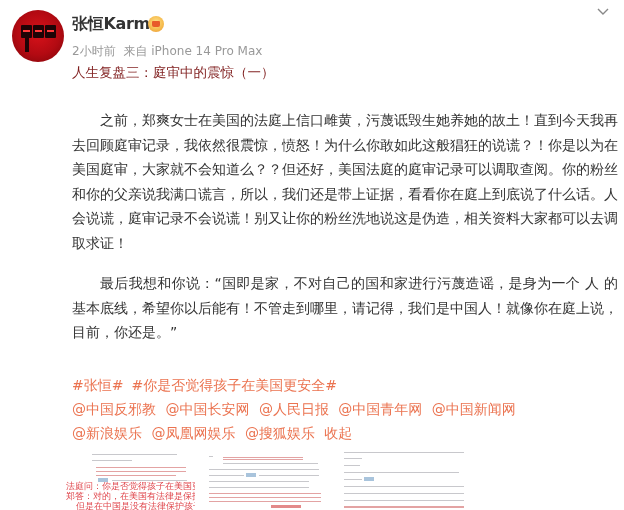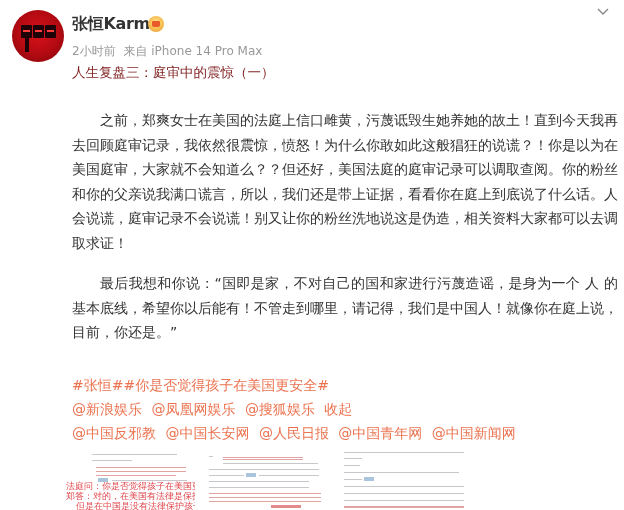--- a/index.html
+++ b/index.html
@@ -67,34 +67,34 @@
   <polyline points="2,3 7,8 12,3" fill="none" stroke="#888" stroke-width="1.4"></polyline>
 </svg>
 
 <div class="post-title">人生复盘三：庭审中的震惊（一）</div>
 
 <div class="para p1">之前，郑爽女士在美国的法庭上信口雌黄，污蔑诋毁生她养她的故土！直到今天我再去回顾庭审记录，我依然很震惊，愤怒！为什么你敢如此这般猖狂的说谎？！你是以为在美国庭审，大家就不会知道么？？但还好，美国法庭的庭审记录可以调取查阅。你的粉丝和你的父亲说我满口谎言，所以，我们还是带上证据，看看你在庭上到底说了什么话。人会说谎，庭审记录不会说谎！别又让你的粉丝洗地说这是伪造，相关资料大家都可以去调取求证！</div>
 <div class="para p2">最后我想和你说：“国即是家，不对自己的国和家进行污蔑造谣，是身为一个 人 的基本底线，希望你以后能有！不管走到哪里，请记得，我们是中国人！就像你在庭上说，目前，你还是。”</div>
 
 <div class="tags">
   <div class="row">
-    <a style="margin-right:0">#张恒#</a><a>#你是否觉得孩子在美国更安全#</a>
-  </div>
-  <div class="row">
-    <a>@新浪娱乐</a>
-    <a>@凤凰网娱乐</a>
-    <a>@搜狐娱乐</a>
-    <a>收起</a>
+    <a style="margin-right:8px">#张恒#</a><a>#你是否觉得孩子在美国更安全#</a>
   </div>
   <div class="row">
     <a>@中国反邪教</a>
     <a>@中国长安网</a>
     <a>@人民日报</a>
     <a>@中国青年网</a>
     <a>@中国新闻网</a>
+  </div>
+  <div class="row">
+    <a>@新浪娱乐</a>
+    <a>@凤凰网娱乐</a>
+    <a>@搜狐娱乐</a>
+    <a>收起</a>
   </div>
 </div>
 
 <div class="thumbs">
   <div class="thumb">
     <div class="ln" style="left:30px;top:6px;width:85px"></div>
     <div class="ln" style="left:30px;top:12px;width:40px"></div>
     <div class="rl" style="left:34px;top:19px;width:90px"></div>
     <div class="rl" style="left:34px;top:23px;width:90px"></div>
     <div class="rl" style="left:34px;top:27px;width:80px"></div>

